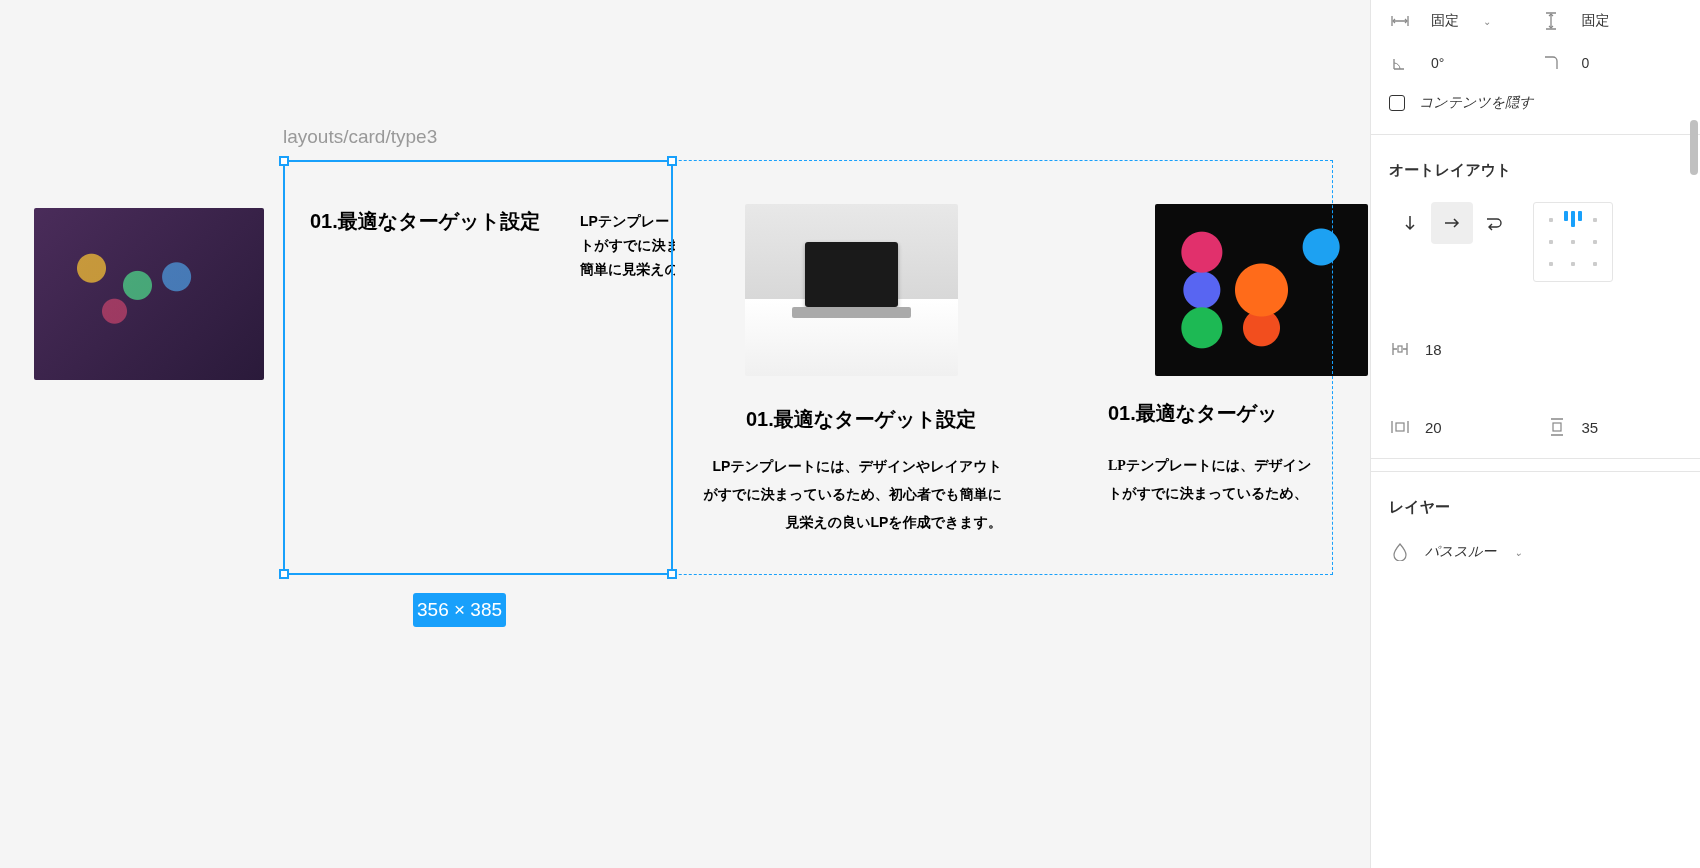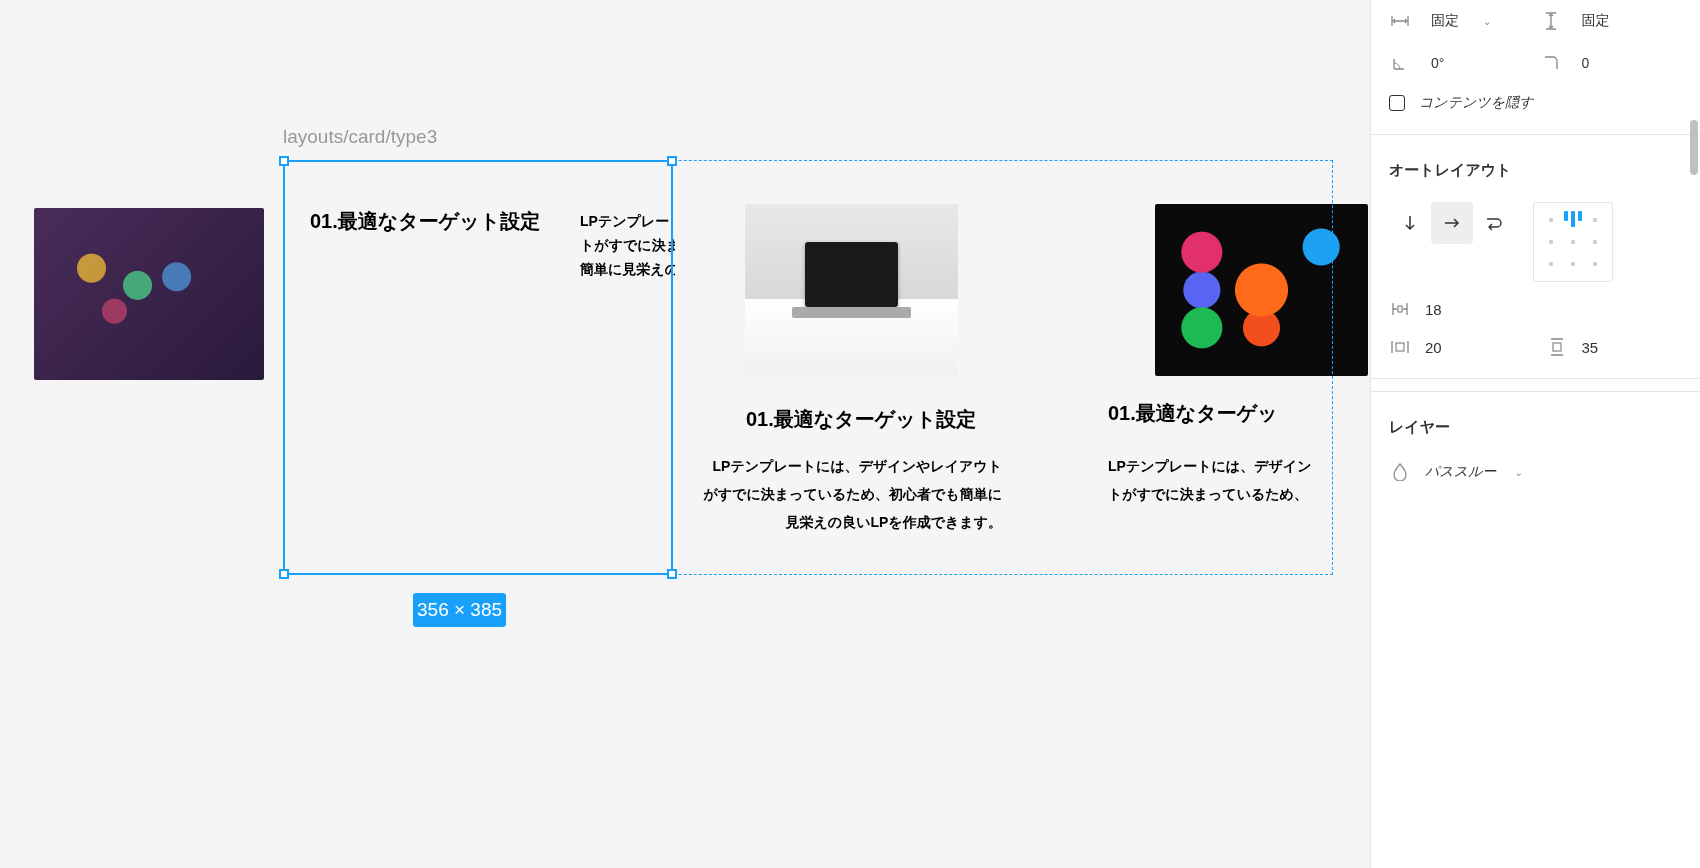--- a/index.html
+++ b/index.html
@@ -119,21 +119,21 @@
       white-space: nowrap;
     }
     .card3-desc {
       left: 1108px; top: 452px;
       font-size: 14px;
       font-weight: 600;
       line-height: 2.0;
       width: 232px;
       overflow: hidden;
     }
-    .card3-desc .clip { white-space: nowrap; overflow: hidden; }
+    .card3-desc .clip { white-space: nowrap; overflow: hidden; font-family: Liberation Serif, serif; }
 
     
     .panel {
       position: absolute;
       right: 0;
       top: 0;
       width: 330px;
       height: 868px;
       background: #fff;
       border-left: 1px solid #e5e5e5;
@@ -255,20 +255,21 @@
       display: flex;
       padding: 8px 18px;
       gap: 20px;
     }
     .input-item {
       display: flex;
       align-items: center;
       gap: 14px;
       flex: 1;
       font-size: 15px;
+      margin-top: 40px;
     }
     .val { color: #333; }
 
     
     .bokeh {
       background: linear-gradient(135deg, #4a2c5a 0%, #2a1a3a 100%);
       position: relative;
     }
     .bokeh::before {
       content: "";

